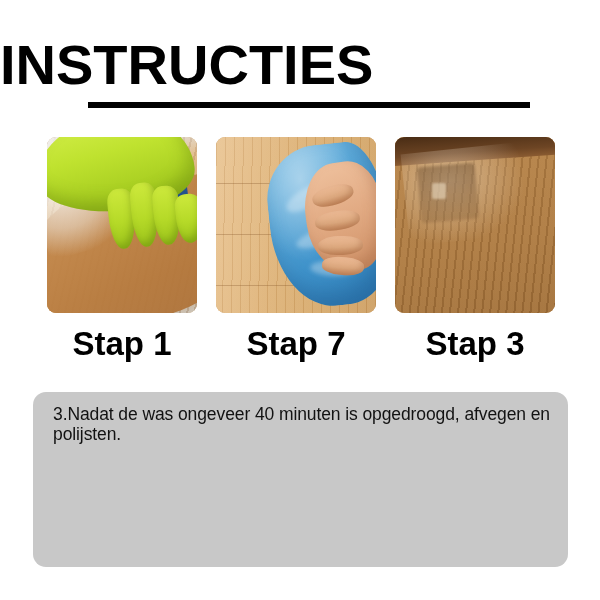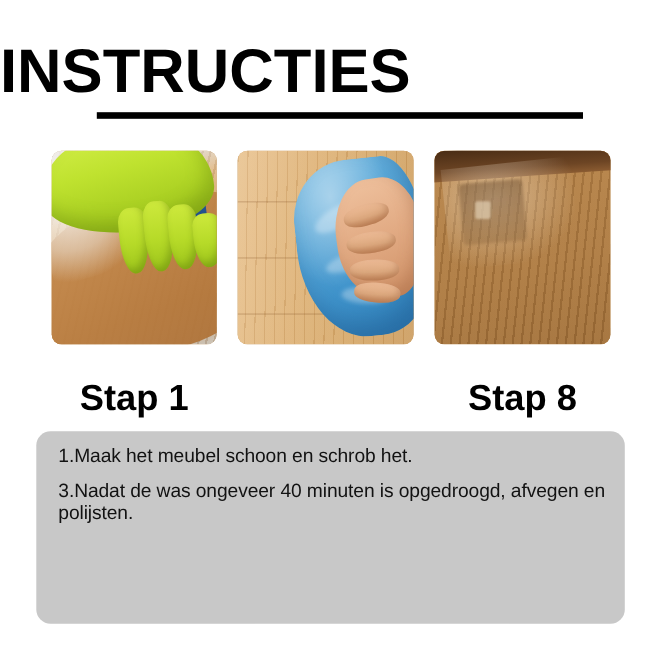--- a/index.html
+++ b/index.html
@@ -235,21 +235,20 @@
 
   
   .labels-row {
     position: absolute;
     left: 47px;
     top: 322px;
     width: 508px;
     height: 44px;
     display: flex;
     justify-content: space-between;
-    margin-top: 18px;
   }
   .step-label {
     width: 160px;
     text-align: center;
     font-size: 33px;
     font-weight: bold;
     line-height: 44px;
     color: #000;
   }
   .step-label.first { width: 150px; text-align: center; }
@@ -323,19 +322,19 @@
       <div class="p3-gloss"></div>
       <div class="p3-reflect"></div>
       <div class="p3-reflect-in"></div>
     </div>
   </div>
 
 </div>
 
 <div class="labels-row">
   <div class="step-label first">Stap 1</div>
-  <div class="step-label">Stap 8</div>
+  <div class="step-label">Stap 7</div>
+  <div class="step-label">Stap 3</div>
 </div>
 
 <div class="panel">
-  <div class="panel-item">1.Maak het meubel schoon en schrob het.</div>
   <div class="panel-item">3.Nadat de was ongeveer 40 minuten is opgedroogd, afvegen en polijsten.</div>
 </div>
 
 </body></html>

